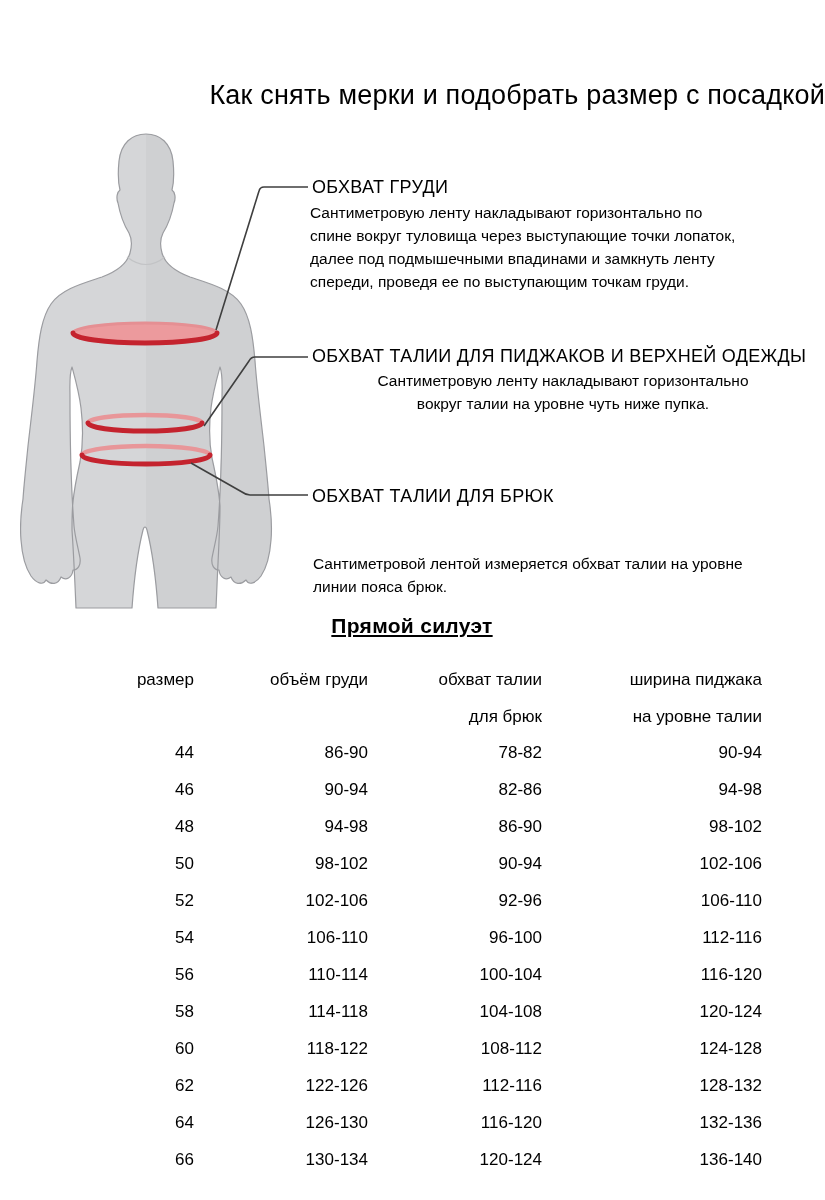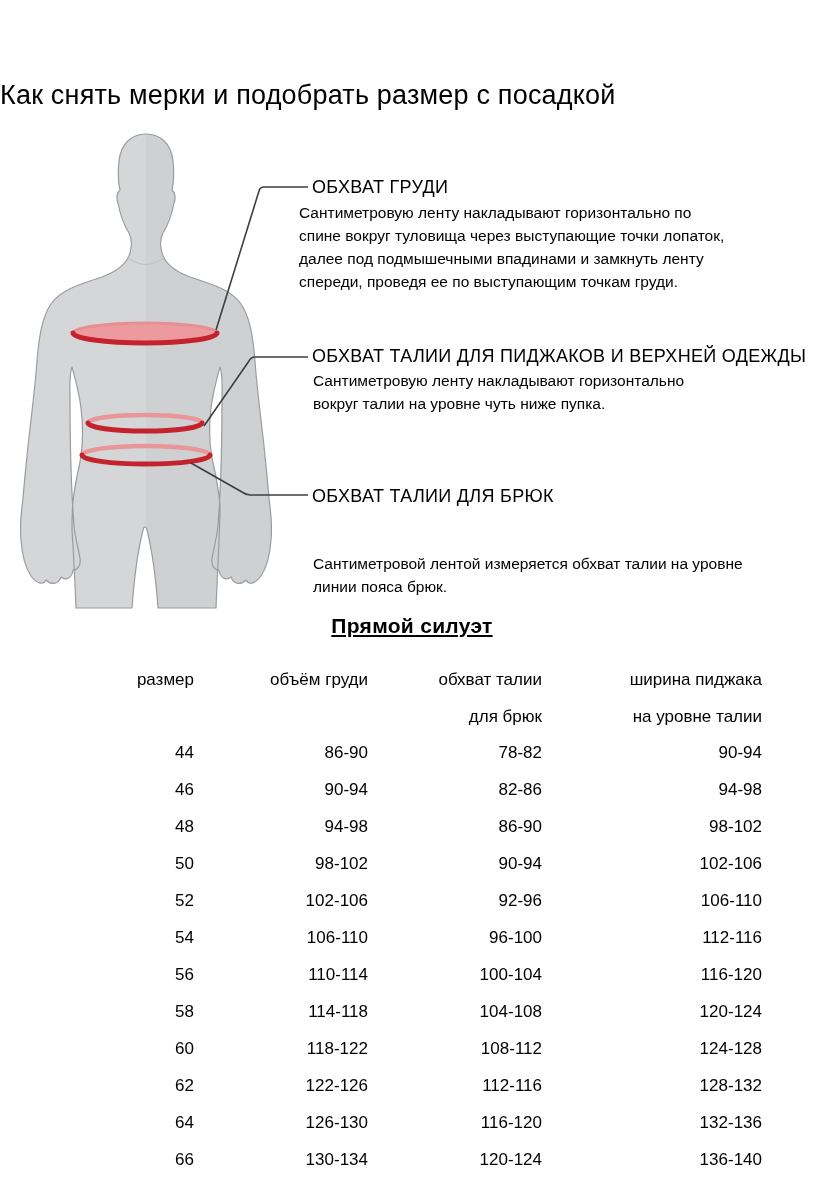--- a/index.html
+++ b/index.html
@@ -3,21 +3,21 @@
 <meta charset="utf-8">
 <style>
   html,body{margin:0;padding:0;}
   body{
     width:825px;height:1200px;background:#ffffff;position:relative;
     font-family:"Liberation Sans","DejaVu Sans",sans-serif;color:#000;
     overflow:hidden;
   }
   .abs{position:absolute;}
   .page-title{
-    top:80px;left:0;width:825px;text-align:left;
+    top:80px;left:0;width:825px;text-align:right;
     font-size:27px;font-weight:400;letter-spacing:0.2px;
   }
   .figure-svg{left:20px;top:130px;}
   .ann-title{
     font-size:18px;font-weight:400;letter-spacing:0.3px;white-space:nowrap;
   }
   .ann-body{
     font-size:15.5px;line-height:23px;white-space:pre-line;width:500px;
   }
   .t-title{
@@ -103,27 +103,27 @@
     <path d="M62,325 A64,9 0 0 1 190,325" fill="none" stroke="#e89699" stroke-width="4.5" stroke-linecap="round"></path>
     <path d="M62,325 A64,9 0 0 0 190,325" fill="none" stroke="#c4232e" stroke-width="5" stroke-linecap="round"></path>
   </g>
 
   <path d="M196,200 L239,61 Q240,57 244,57 L288,57" fill="none" stroke="#3f3f3f" stroke-width="1.6" stroke-linejoin="round"></path>
   <path d="M184,296 L229,231 Q231,227 235,227 L288,227" fill="none" stroke="#3f3f3f" stroke-width="1.6" stroke-linejoin="round"></path>
   <path d="M171,333 L222,362 Q226,365 230,365 L288,365" fill="none" stroke="#3f3f3f" stroke-width="1.6" stroke-linejoin="round"></path>
 </svg>
 
 <div class="abs ann-title" style="left:312px;top:177px;">ОБХВАТ ГРУДИ</div>
-<div class="abs ann-body" style="left:299px;top:201px;">Сантиметровую ленту накладывают горизонтально по
+<div class="abs ann-body" style="left:310px;top:201px;">Сантиметровую ленту накладывают горизонтально по
 спине вокруг туловища через выступающие точки лопаток,
 далее под подмышечными впадинами и замкнуть ленту
 спереди, проведя ее по выступающим точкам груди.</div>
 
 <div class="abs ann-title" style="left:312px;top:346px;">ОБХВАТ ТАЛИИ ДЛЯ ПИДЖАКОВ И ВЕРХНЕЙ ОДЕЖДЫ</div>
-<div class="abs ann-body" style="left:313px;top:369px;">Сантиметровую  ленту накладывают горизонтально
+<div class="abs ann-body" style="left:313px;top:369px;text-align:center;">Сантиметровую  ленту накладывают горизонтально
 вокруг талии на уровне чуть ниже пупка.</div>
 
 <div class="abs ann-title" style="left:312px;top:486px;">ОБХВАТ ТАЛИИ ДЛЯ БРЮК</div>
 <div class="abs ann-body" style="left:313px;top:507px;margin-top:45px;">Сантиметровой лентой измеряется обхват талии на уровне
 линии пояса брюк.</div>
 
 <div class="abs t-title">Прямой силуэт</div>
 
 <div class="abs t-grid t-head">
   <div class="tcell">размер</div>

